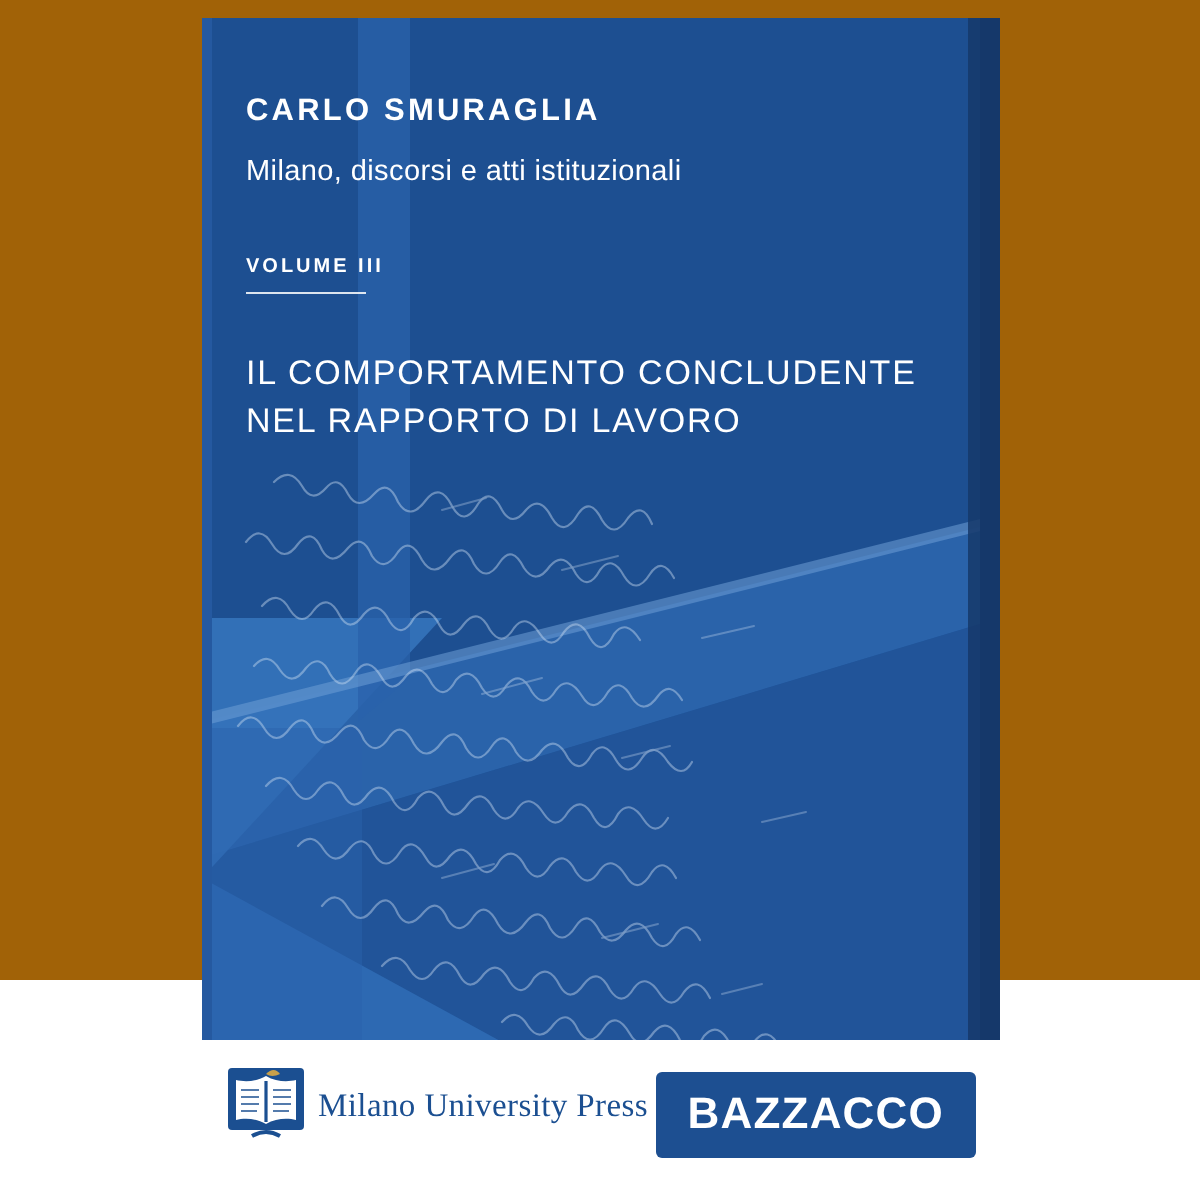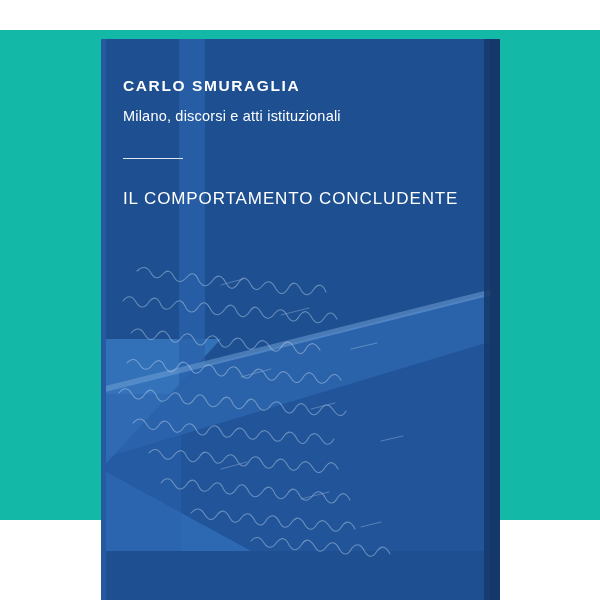--- a/index.html
+++ b/index.html
@@ -10,22 +10,21 @@
   body {
     width: 600px;
     height: 600px;
     font-family: "Liberation Sans", sans-serif;
     overflow: hidden;
   }
   #page {
     position: relative;
     width: 600px;
     height: 490px;
-    background: #14b8a6;
-    margin-top: 30px;
+    background: #a16207;
   }
   
   .cover {
     position: absolute;
     left: 101px;
     top: 9px;
     width: 399px;
     height: 583px;
     background: #1d4f91;
     overflow: hidden;
@@ -205,21 +204,44 @@
         </g>
       </svg>
     </div>
 
     <div class="edge-left"></div>
     <div class="spine-right"></div>
 
     <div class="textblock">
       <p class="author">CARLO SMURAGLIA</p>
       <p class="subtitle">Milano, discorsi e atti istituzionali</p>
+      <p class="volume">VOLUME III</p>
       <div class="rule"></div>
       <p class="title">
         <span>IL COMPORTAMENTO CONCLUDENTE</span><br>
+        <span>NEL RAPPORTO DI LAVORO</span>
       </p>
     </div>
 
+    <div class="footer-row">
+
+      <div class="mup">
+        <span class="mup-mark">
+          <svg width="40" height="42" viewBox="0 0 40 42" xmlns="http://www.w3.org/2000/svg">
+            <rect x="1" y="2" width="38" height="31" rx="2" fill="#1b4f91"></rect>
+            <path d="M20 6 C15 9 9 9 5 8 L5 28 C9 27 15 27 20 30 C25 27 31 27 35 28 L35 8 C31 9 25 9 20 6 Z" fill="#ffffff"></path>
+            <path d="M20 8.5 L20 29" stroke="#1b4f91" stroke-width="1.6"></path>
+            <g stroke="#1b4f91" stroke-width="1" opacity="0.75">
+              <path d="M7.5 13 h9 M7.5 16.5 h9 M7.5 20 h9 M7.5 23.5 h8"></path>
+              <path d="M23.5 13 h9 M23.5 16.5 h9 M23.5 20 h9 M23.5 23.5 h8"></path>
+            </g>
+            <path d="M13 36 q7 -4 14 0" stroke="#1b4f91" stroke-width="2" fill="none"></path>
+            <path d="M20 5 q4 -4 7 0 q-4 2 -7 0 Z" fill="#c8a04a"></path>
+          </svg>
+        </span>
+        <span class="mup-text">Milano University Press</span>
+      </div>
+
+      <div class="imprint">BAZZACCO</div>
+    </div>
 
   </div>
 </div>
 
 </body></html>

